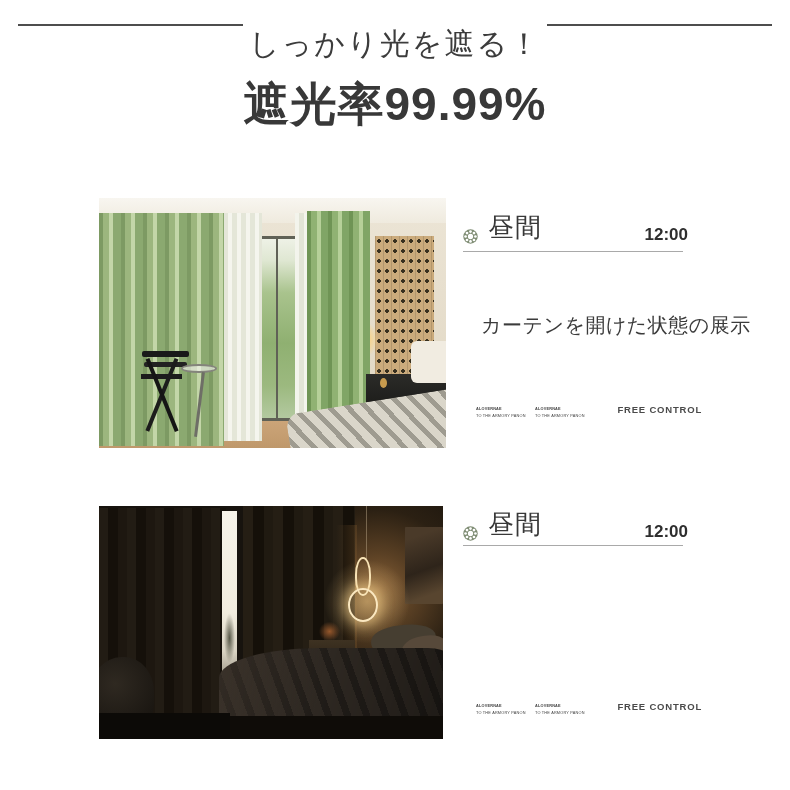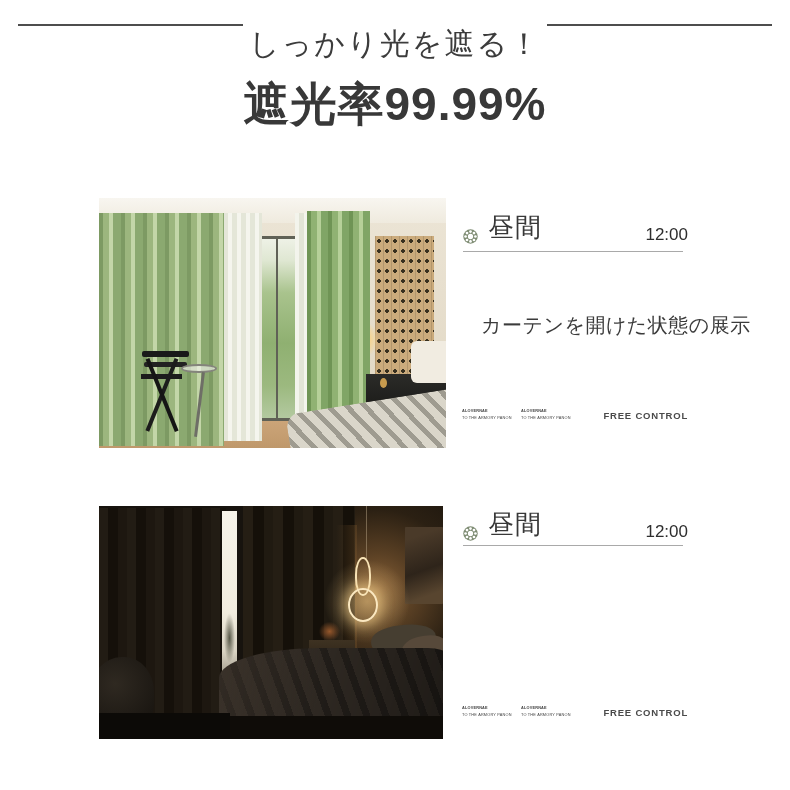--- a/index.html
+++ b/index.html
@@ -11,26 +11,26 @@
   .tagline-row { position:absolute; left:18px; right:18px; top:24px; height:36px; display:flex; align-items:flex-start; }
   .hline { flex:1; height:2px; background:#4d4d4d; }
   .tagline { font-size:30px; font-weight:500; color:#3c3c3c; letter-spacing:2px; padding:0 6px; white-space:nowrap; }
   .headline { position:absolute; left:0; right:0; top:74px; text-align:center; font-size:46px; font-weight:600; color:#383838; letter-spacing:1px; }
   .subheadline { position:absolute; left:0; right:0; top:139px; text-align:center; font-size:24px; font-weight:400; color:#3a3a3a; letter-spacing:0.5px; }
 
   
   .info-header { position:absolute; left:462px; width:226px; height:34px; display:flex; align-items:flex-end; }
   .ih1 { top:211px; } .ih2 { top:508px; }
   .time-label { font-size:26px; color:#383838; margin-left:9px; letter-spacing:1px; }
-  .time-value { margin-left:auto; font-size:17px; font-weight:400; color:#2e2e2e; }
+  .time-value { margin-left:auto; font-size:17px; font-weight:700; color:#2e2e2e; }
   .divider { position:absolute; left:463px; width:220px; height:1px; background:#a9a9a9; }
   .dv1 { top:251px; } .dv2 { top:545px; }
   .desc { position:absolute; left:461px; width:280px; font-size:20px; color:#3b3b3b; letter-spacing:0.5px; white-space:nowrap; }
   .ds1 { top:312px;margin-left:20px; } .ds2 { top:620px; }
-  .brand-row { position:absolute; left:462px; width:226px; height:22px; display:flex; align-items:center; }
+  .brand-row { position:absolute; left:476px; width:226px; height:22px; display:flex; }
   .br1 { top:404px; } .br2 { top:701px; }
   .brand-slot { width:59px; height:18px; position:relative; overflow:visible; }
   .brand-inner { position:absolute; left:0; top:2px; width:90px; transform:scale(0.64); transform-origin:0 0; font-size:6px; line-height:1.7; color:#3f3f3f; letter-spacing:0.3px; white-space:nowrap; }
   .brand-inner .b1 { font-weight:700; }
   .free-control { margin-left:auto; font-size:9.5px; font-weight:700; letter-spacing:0.8px; color:#4a4a4a; white-space:nowrap; }
   .day-icon { width:17px; height:17px; flex:0 0 auto; display:block; }
 
   
   .photo { position:absolute; overflow:hidden; }
   .photo > div { position:absolute; }

